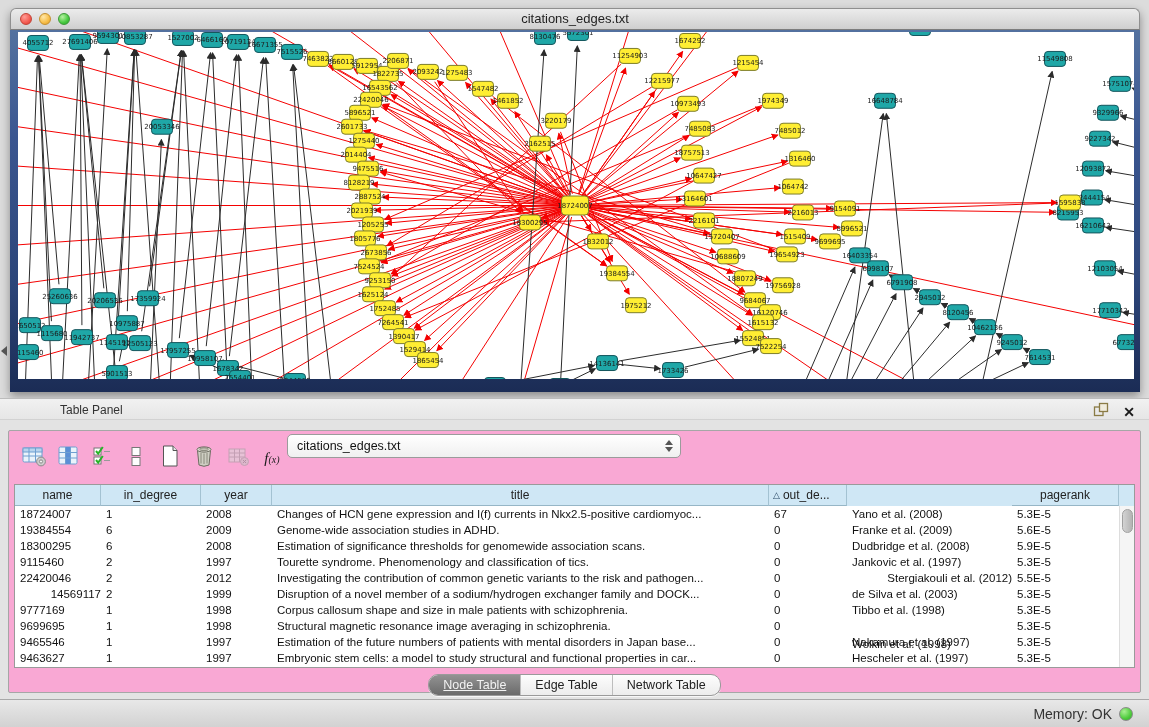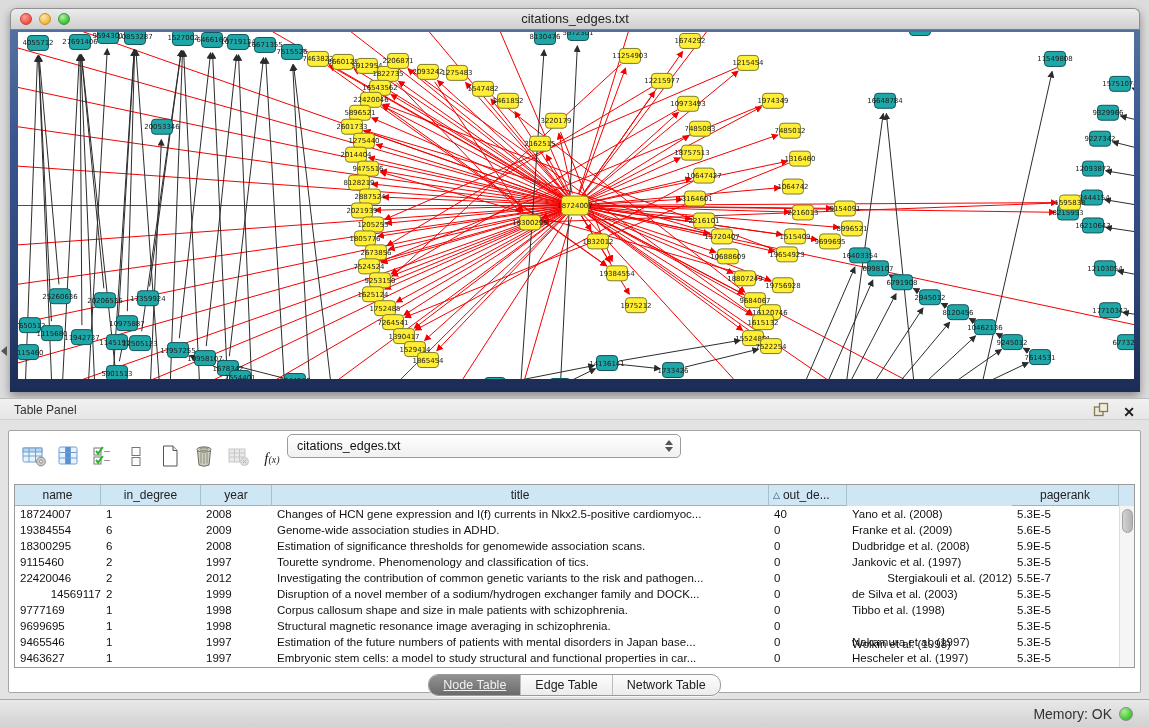--- a/index.html
+++ b/index.html
@@ -26,25 +26,25 @@
   .graph-label { font-family:"DejaVu Sans", sans-serif; font-size:7px; fill:#1c1c1c; text-anchor:middle; pointer-events:none; }
 
   
   #splitter-arrow { position:absolute; left:1px; top:346px; width:0; height:0;
     border-top:5px solid transparent; border-bottom:5px solid transparent; border-right:6px solid #555; }
 
   
   #table-panel { position:absolute; left:0; top:398px; right:0; bottom:28px; background:#e3e3e3; }
   .panel-titlebar { height:22px; background:linear-gradient(#f1f1f1,#e6e6e6); border-top:1px solid #bcbcbc;
     border-bottom:1px solid #d2d2d2; position:relative; }
-  .panel-title { font-size:12px; color:#333; padding:4px 0 0 14px; }
+  .panel-title { font-size:12px; color:#333; padding:4px 0 0 14px;margin-left:46px; }
   .panel-titlebar-icons { position:absolute; right:14px; top:3px; display:flex; gap:14px; align-items:center; }
   .x-icon { font-size:14px; font-weight:bold; color:#1a1a1a; line-height:14px; cursor:default; }
   .panel-container { position:absolute; left:8px; right:8px; top:32px; bottom:6px;
-    border:1px solid #a6a6a6; border-radius:2px; background:#ffffff; }
+    border:1px solid #a6a6a6; border-radius:2px; background:#f9a8d4; }
 
   
   #table-toolbar { position:absolute; left:10px; top:10px; height:34px; display:flex; align-items:center; }
   .tool-btn { width:30px; height:28px; display:inline-flex; align-items:center; justify-content:center; margin-right:4px; }
   .fx { font-family:"Liberation Serif", serif; font-style:italic; font-size:15px; color:#1a1a1a; }
   .fx i { font-size:10px; }
   #network-select { position:absolute; left:278px; top:3px; width:394px; height:24px;
     border:1px solid #9b9b9b; border-radius:5px; background:linear-gradient(#ffffff,#f0f0f0);
     box-shadow:0 1px 1px rgba(255,255,255,.8) inset; display:flex; align-items:center; }
   #network-select .sel-text { flex:1; font-size:12.5px; color:#111; padding-left:9px; white-space:nowrap; overflow:hidden; }
@@ -873,21 +873,21 @@
           <div class="th" style="width: 107px;">
             <span>pagerank</span>
           </div>
         </div>
       <div id="table-body">
           <div class="tr">
             <div class="td" style="width: 86px;">18724007</div>
             <div class="td" style="width: 100px;">1</div>
             <div class="td" style="width: 71px;">2008</div>
             <div class="td" style="width: 497px;">Changes of HCN gene expression and I(f) currents in Nkx2.5-positive cardiomyoc...</div>
-            <div class="td" style="width: 78px;">40</div>
+            <div class="td" style="width: 78px;">67</div>
             <div class="td" style="width: 165px;">Yano et al. (2008)</div>
             <div class="td" style="width: 107px;">5.3E-5</div>
           </div>
           <div class="tr">
             <div class="td" style="width: 86px;">19384554</div>
             <div class="td" style="width: 100px;">6</div>
             <div class="td" style="width: 71px;">2009</div>
             <div class="td" style="width: 497px;">Genome-wide association studies in ADHD.</div>
             <div class="td" style="width: 78px;">0</div>
             <div class="td" style="width: 165px;">Franke et al. (2009)</div>
@@ -911,21 +911,21 @@
             <div class="td" style="width: 165px;">Jankovic et al. (1997)</div>
             <div class="td" style="width: 107px;">5.3E-5</div>
           </div>
           <div class="tr">
             <div class="td" style="width: 86px;">22420046</div>
             <div class="td" style="width: 100px;">2</div>
             <div class="td" style="width: 71px;">2012</div>
             <div class="td" style="width: 497px;">Investigating the contribution of common genetic variants to the risk and pathogen...</div>
             <div class="td" style="width: 78px;">0</div>
             <div class="td" style="width: 165px; text-align: right;">Stergiakouli et al. (2012)</div>
-            <div class="td" style="width: 107px;">5.5E-7</div>
+            <div class="td" style="width: 107px;">5.5E-5</div>
           </div>
           <div class="tr">
             <div class="td" style="width: 86px; text-align: right;">14569117</div>
             <div class="td" style="width: 100px;">2</div>
             <div class="td" style="width: 71px;">1999</div>
             <div class="td" style="width: 497px;">Disruption of a novel member of a sodium/hydrogen exchanger family and DOCK...</div>
             <div class="td" style="width: 78px;">0</div>
             <div class="td" style="width: 165px;">de Silva et al. (2003)</div>
             <div class="td" style="width: 107px;">5.3E-5</div>
           </div>

